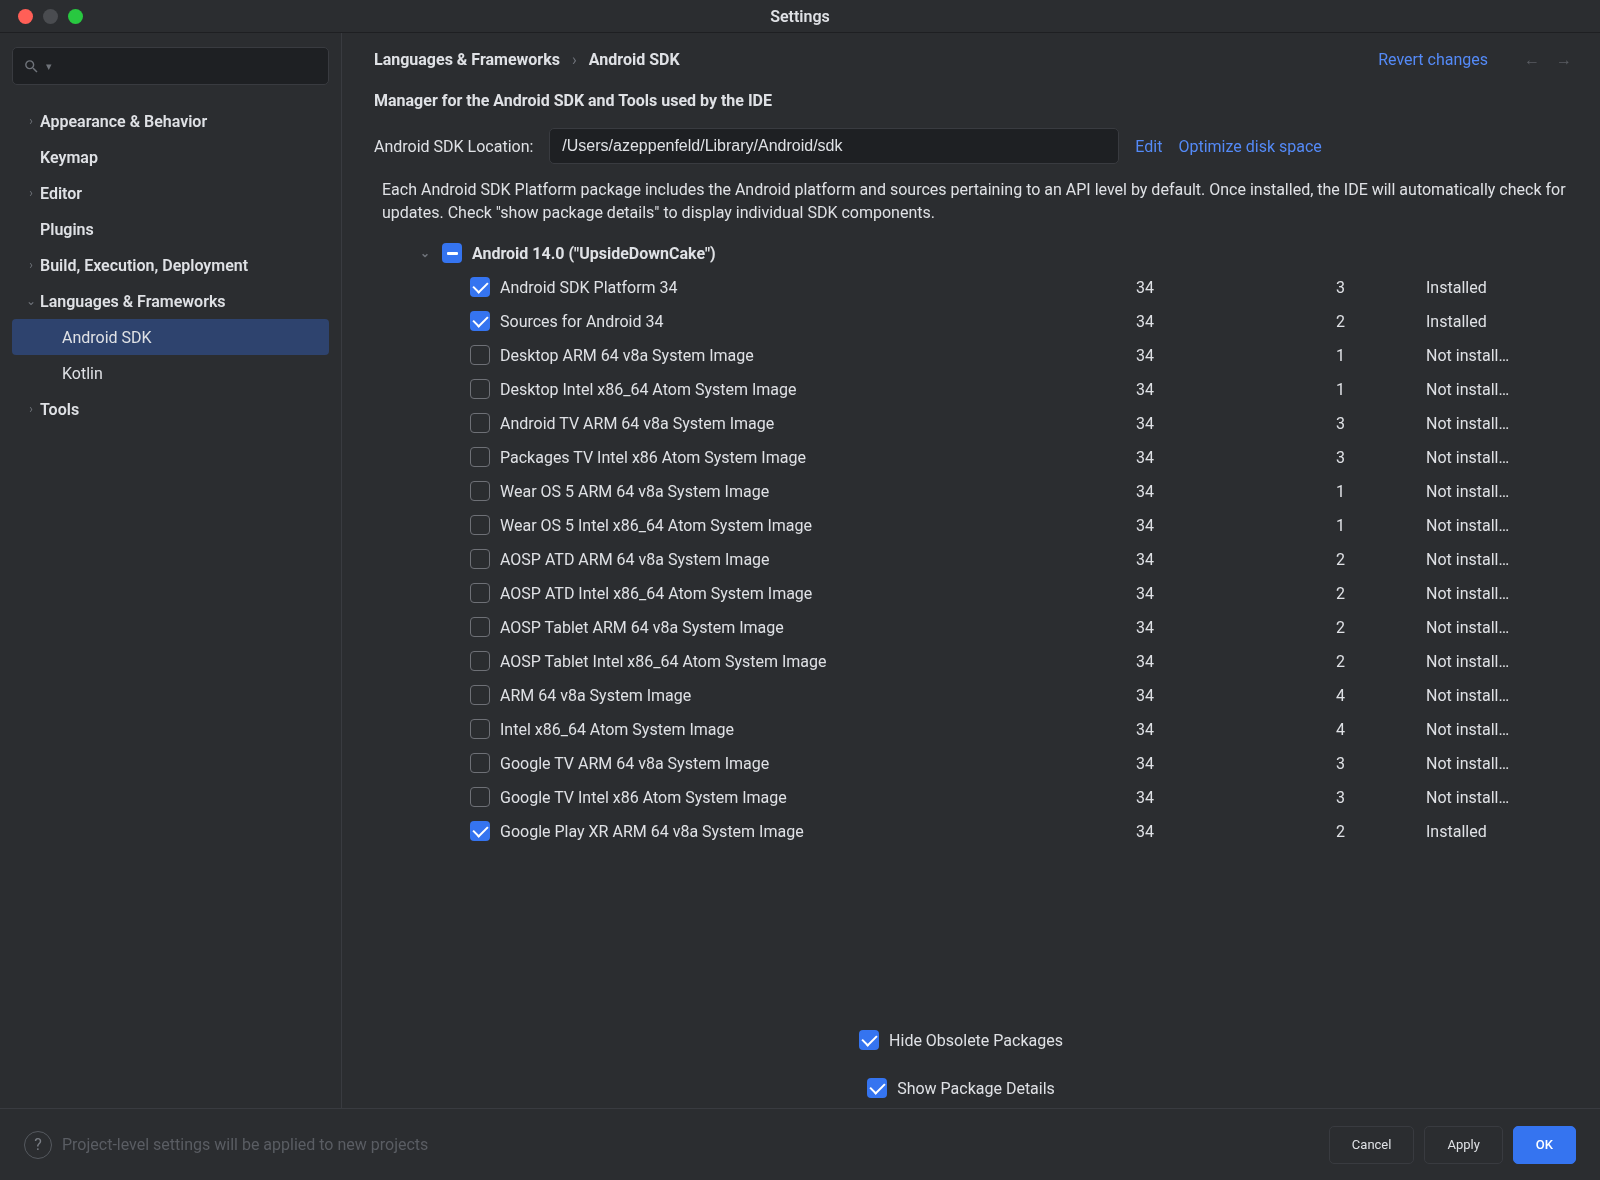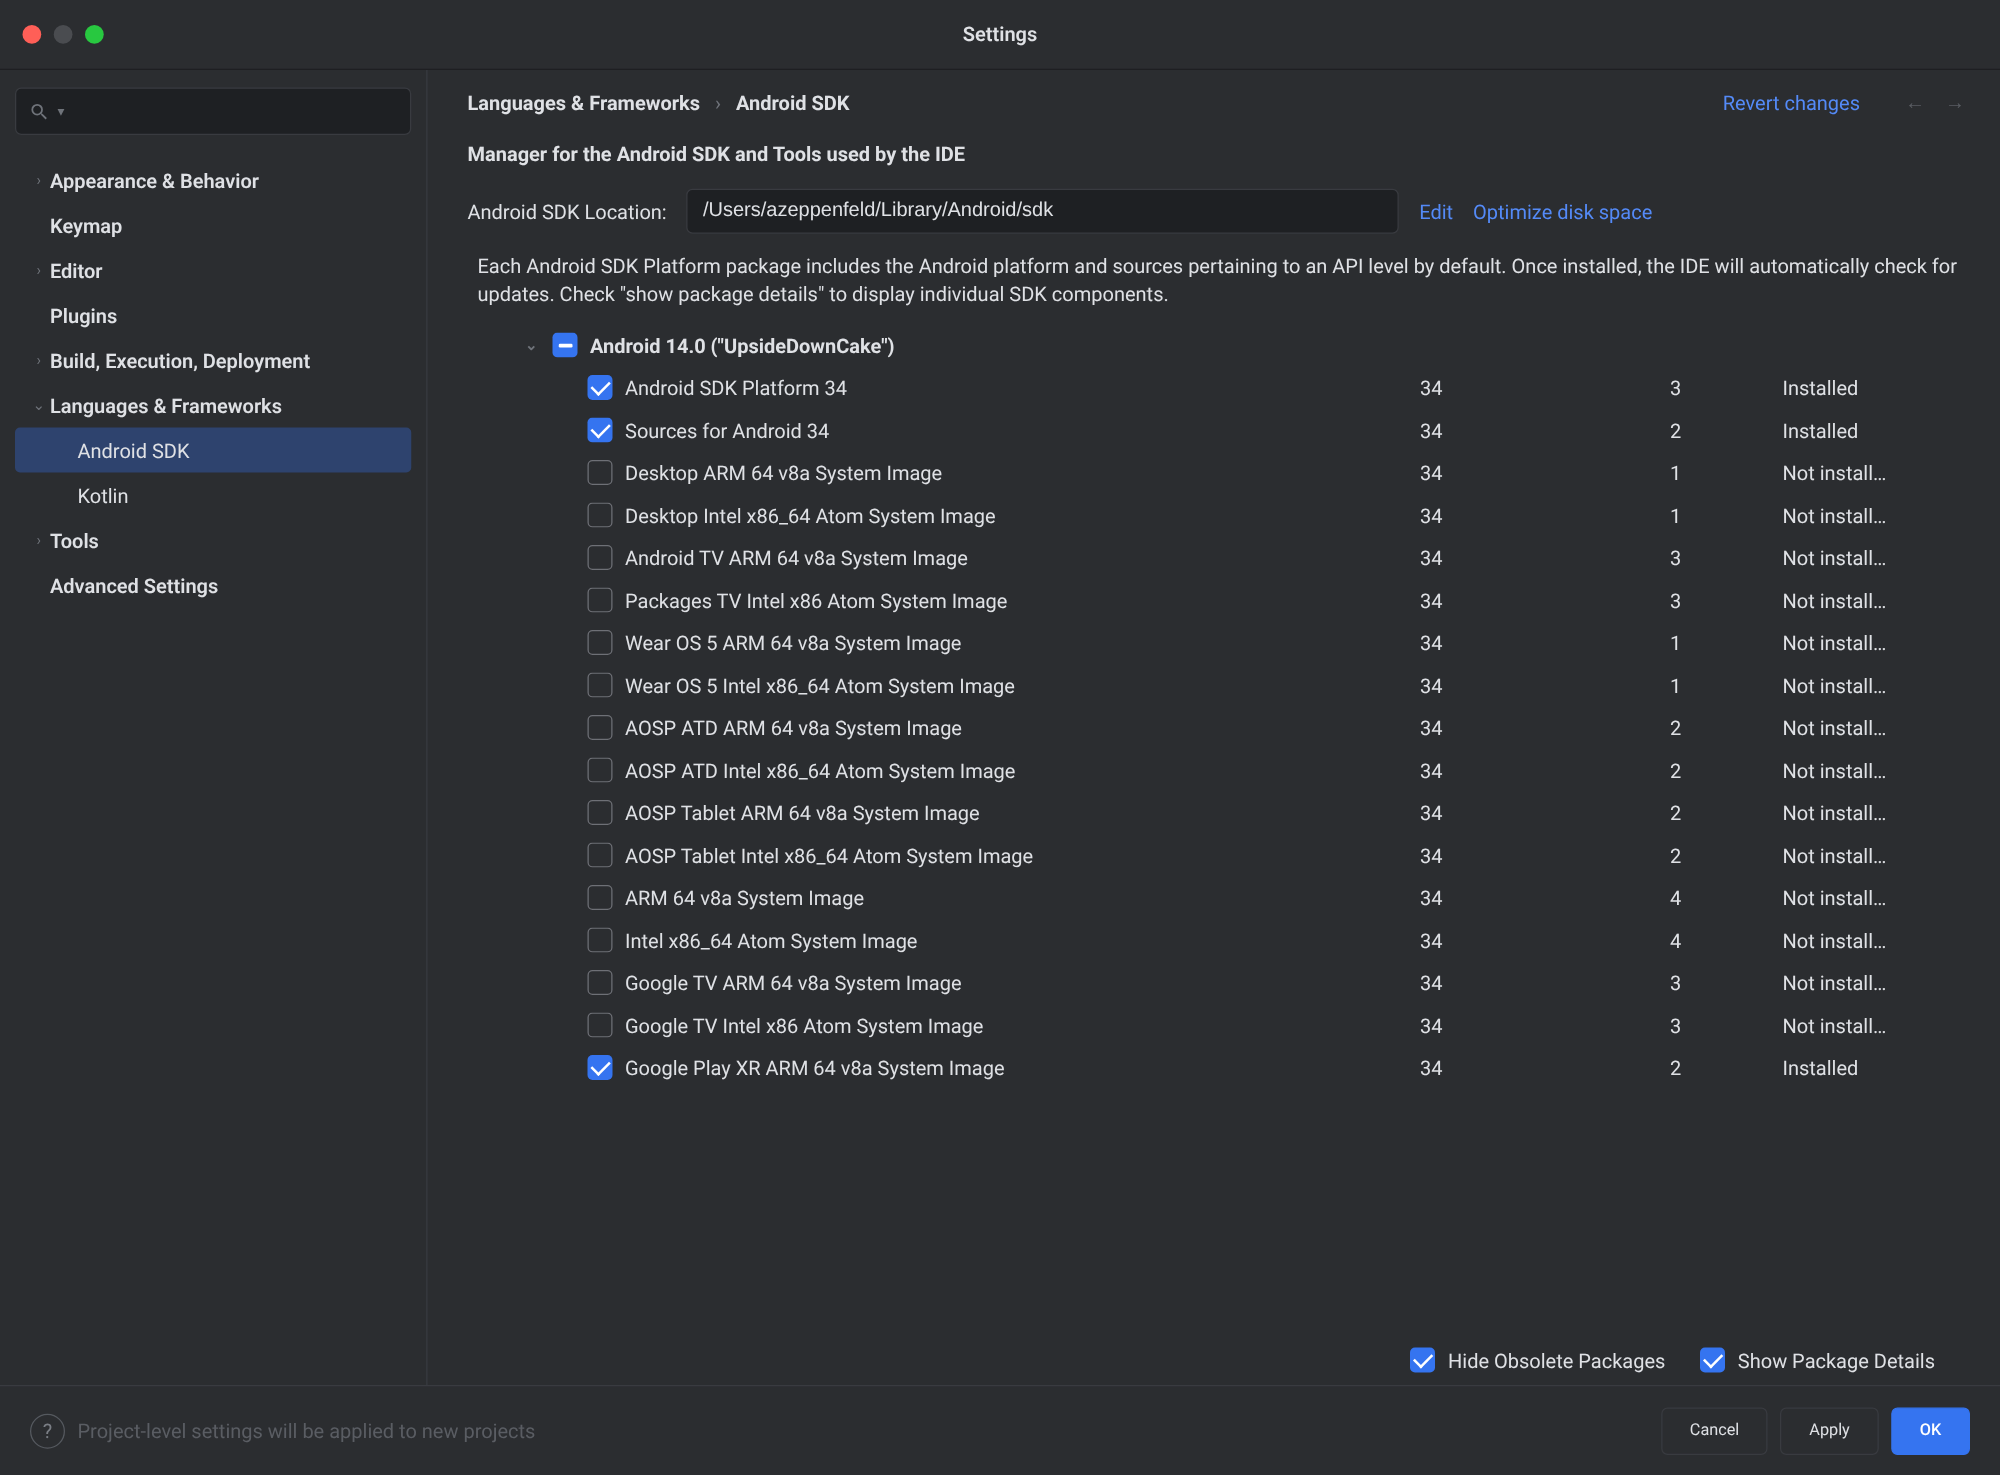--- a/index.html
+++ b/index.html
@@ -22,21 +22,21 @@
     background:var(--bg);
     color:var(--text);
     font-family:-apple-system,BlinkMacSystemFont,"Segoe UI",Roboto,sans-serif;
     font-size:16px;
     overflow:hidden;
   }
   .window{display:flex;flex-direction:column;height:100%;}
 
   
   .titlebar{
-    height:56px;
+    height:33px;
     display:flex;align-items:center;
     position:relative;
     background:var(--bg);
     border-bottom:1px solid #1e1f22;
   }
   .traffic-lights{display:flex;gap:10px;padding-left:18px;}
   .tl{width:15px;height:15px;border-radius:50%;}
   .tl.red{background:#ff5f57;}
   .tl.yellow{background:#4a4c50;}
   .tl.green{background:#28c840;}
@@ -164,21 +164,21 @@
     cursor:pointer;
   }
   .checkbox.unchecked{border:1.5px solid #6e7076;background:transparent;}
   .checkbox.checked{background:var(--accent);}
   .checkbox.checked::after{content:"";width:7px;height:12px;border:solid #fff;border-width:0 2.5px 2.5px 0;transform:rotate(45deg) translate(-1px,-1px);}
   .checkbox.mixed{background:var(--accent);}
   .checkbox.mixed::after{content:"";width:11px;height:3px;background:#fff;border-radius:1px;}
 
   .opts-row{
     display:flex;justify-content:flex-end;gap:28px;
-    padding:14px 28px 10px 0;align-items:center;
+    padding:14px 28px 10px 0;align-items:center;flex-direction:column;
   }
   .opt{display:flex;align-items:center;gap:10px;cursor:pointer;}
 
   
   .footer{
     height:72px;border-top:1px solid var(--border);
     display:flex;align-items:center;
     padding:0 24px;gap:10px;
   }
   .help-icon{
@@ -244,24 +244,20 @@
           </div>
           <div class="tree-item child indent1 selected">
             <span class="tree-label">Android SDK</span>
           </div>
           <div class="tree-item child indent1">
             <span class="tree-label">Kotlin</span>
           </div>
           <div class="tree-item">
             <span class="chev">›</span>
             <span class="tree-label">Tools</span>
-          </div>
-          <div class="tree-item">
-            <span class="chev blank">›</span>
-            <span class="tree-label">Advanced Settings</span>
           </div>
         </div>
     </div>
 
     <div class="main">
       <div class="breadcrumb-row">
         <span class="crumb">Languages &amp; Frameworks</span>
         <span class="crumb-sep">›</span>
         <span class="crumb">Android SDK</span>
         <div class="spacer"></div>

